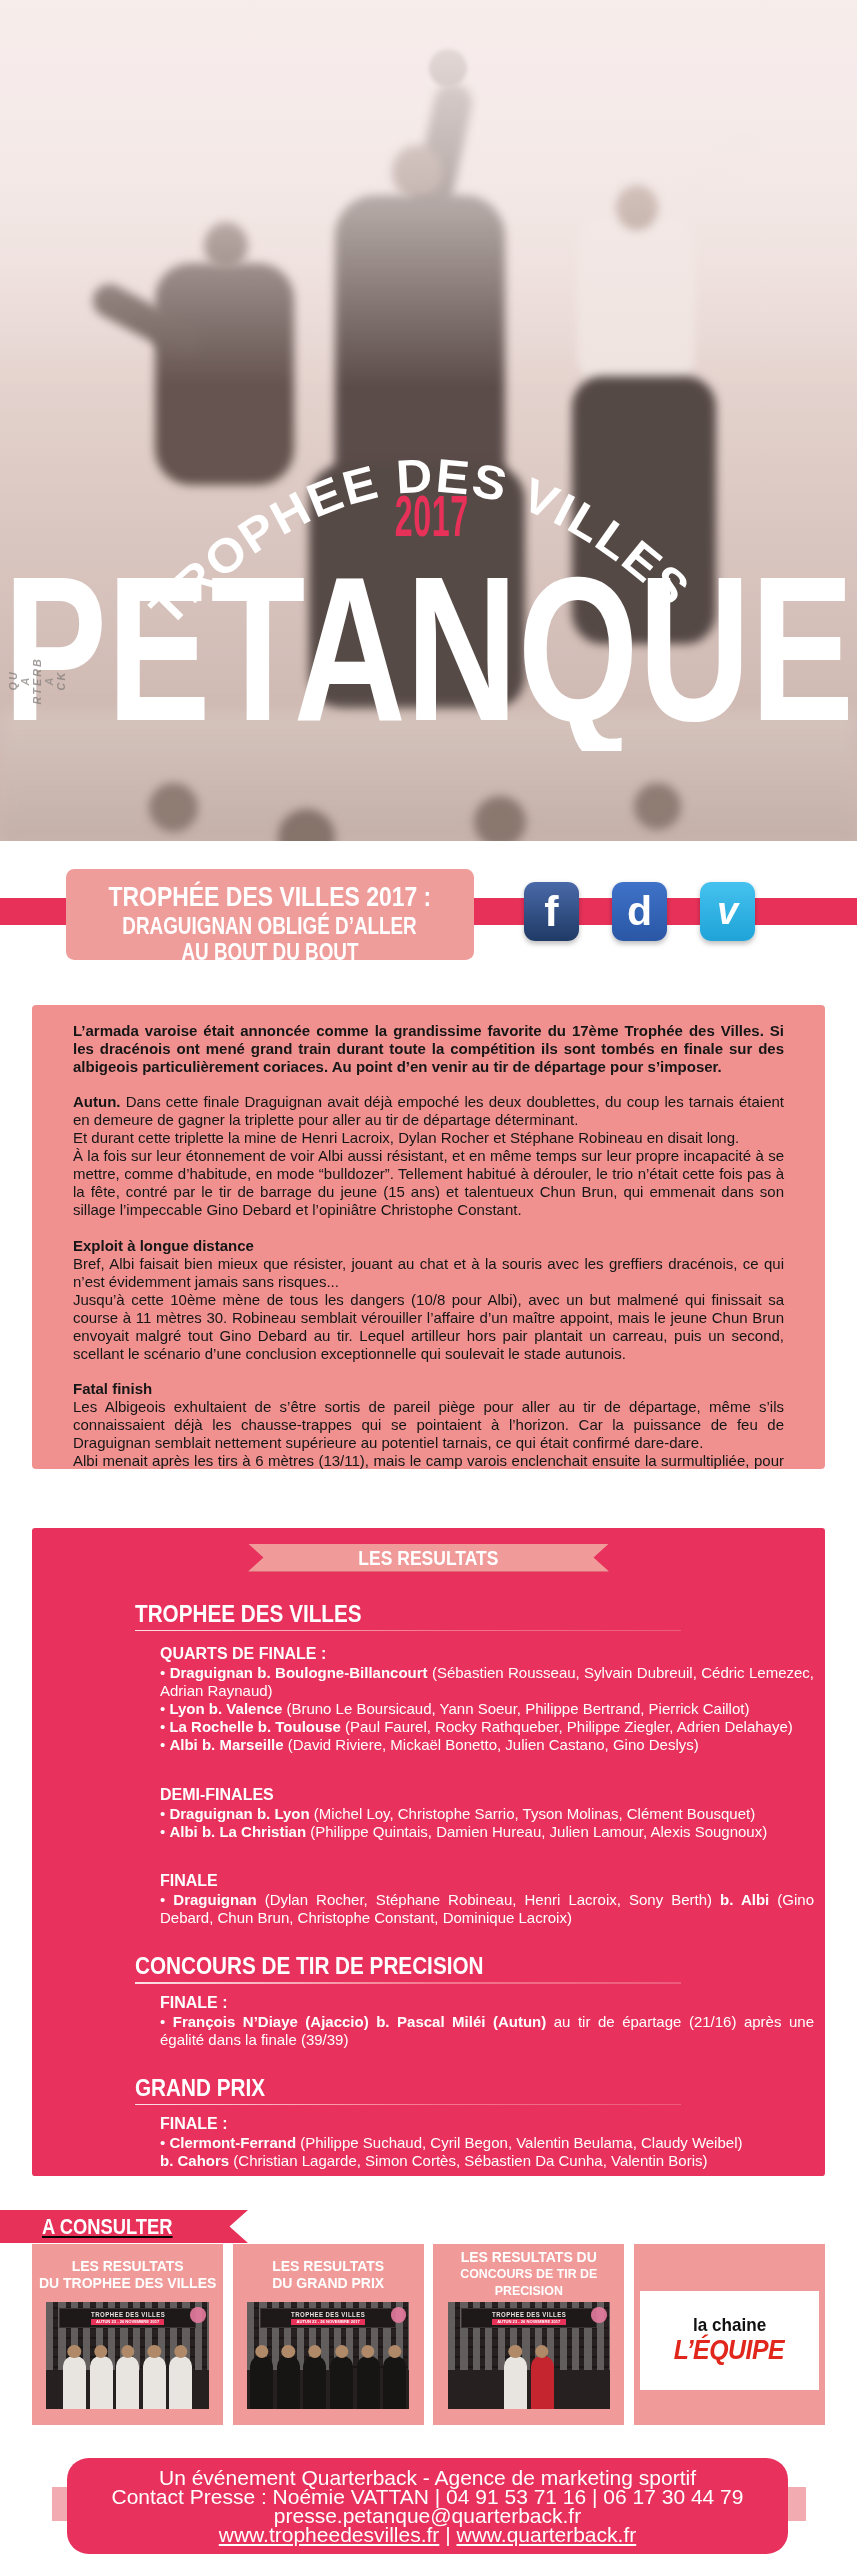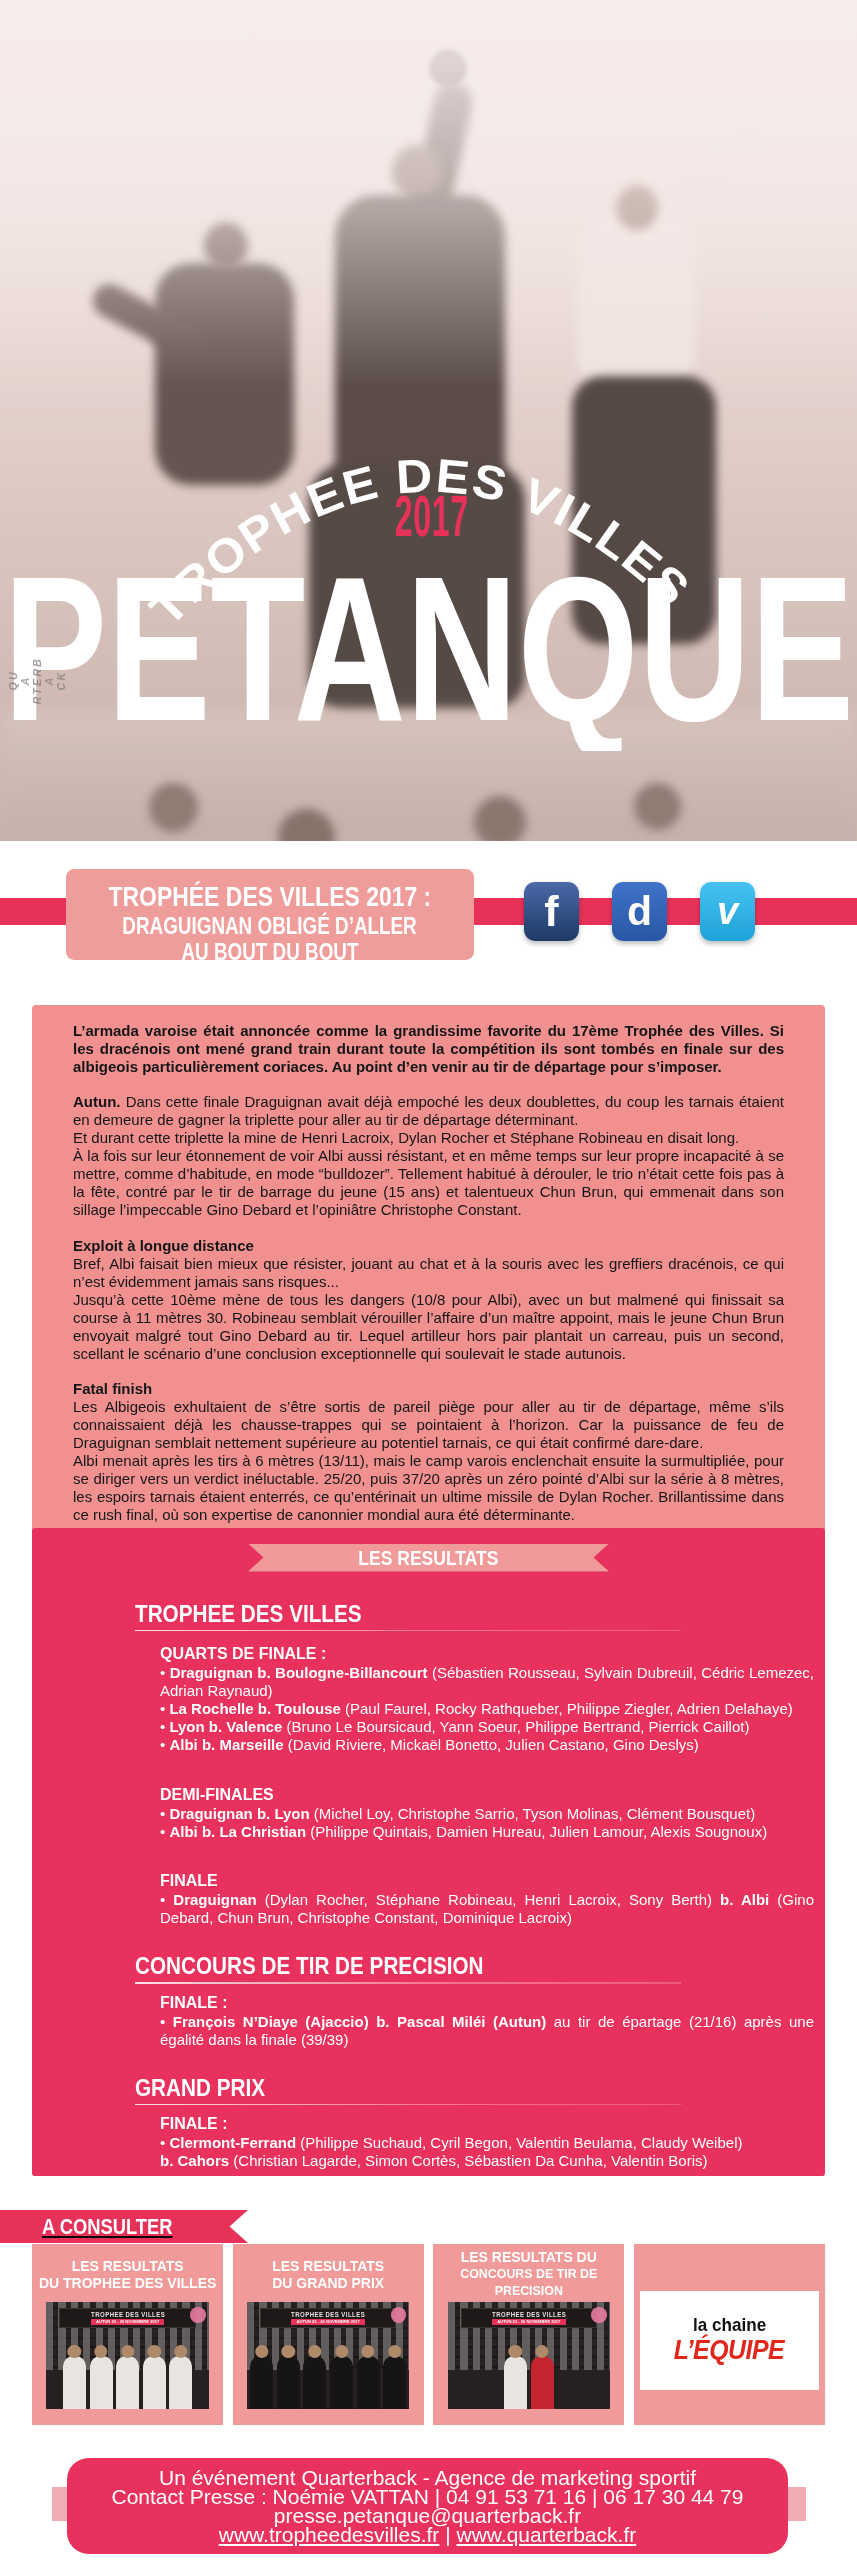--- a/index.html
+++ b/index.html
@@ -31,21 +31,21 @@
              display:flex;flex-direction:column;justify-content:center;align-items:center;padding-top:17px;box-sizing:border-box;}
   #title-box .l1{font-size:28px;font-weight:bold;color:#ffffff;line-height:32px;display:inline-block;transform:scaleX(0.82);white-space:nowrap;}
   #title-box .l2,#title-box .l3{font-size:23px;font-weight:bold;color:#ffffff;line-height:26px;display:inline-block;transform:scaleX(0.82);white-space:nowrap;}
   .soc{position:absolute;width:55px;height:59px;border-radius:11.3px;display:flex;align-items:center;justify-content:center;
        color:#ffffff;font-weight:bold;box-shadow:0 2.1px 5.2px rgba(0,0,0,0.25);}
   #soc-f{left:524px;top:882px;background:linear-gradient(180deg,#4a69a8 0%,#1f3a66 100%);font-size:43px;}
   #soc-d{left:612px;top:882px;background:linear-gradient(180deg,#3f72c8 0%,#2a57a5 100%);font-size:41px;}
   #soc-v{left:700px;top:882px;background:linear-gradient(180deg,#45c2ef 0%,#1fa3d8 100%);font-size:38px;font-style:italic;}
 
   
-  #article{position:absolute;left:32px;top:1005px;width:793px;height:565px;background:#f09190;border-radius:4.1px;
+  #article{position:absolute;left:32px;top:1005px;width:793px;height:464px;background:#f09190;border-radius:4.1px;
            box-sizing:border-box;padding:16.5px 41px 0 41px;color:#161616;overflow:hidden;}
   #article p{margin:0 0 17.5px 0;font-size:15px;line-height:18px;text-align:justify;}
   #article .intro{font-weight:bold;}
   #article b{font-weight:bold;}
 
   
   #results{position:absolute;left:32px;top:1528px;width:793px;height:648px;background:#e8315c;border-radius:3.1px;
            color:#ffffff;overflow:hidden;}
   #res-ribbon{width:361px;height:28px;margin:15.5px auto 0 auto;background:#f09b99;
               clip-path:polygon(0 0,100% 0,calc(100% - 15.5px) 50%,100% 100%,0 100%,15.5px 50%);
@@ -171,22 +171,22 @@
   <div id="results">
     <div id="res-ribbon">
         <span>LES RESULTATS</span>
       </div>
 
     <div class="res-title">TROPHEE DES VILLES</div>
     <div class="res-underline"></div>
     <div class="res-group">
       <div class="res-label">QUARTS DE FINALE :</div>
       <div class="res-line">• <b>Draguignan b. Boulogne-Billancourt</b><span> (Sébastien Rousseau, Sylvain Dubreuil, Cédric Lemezec, Adrian Raynaud)</span></div>
+      <div class="res-line">• <b>Lyon b. Valence</b><span> (Bruno Le Boursicaud, Yann Soeur, Philippe Bertrand, Pierrick Caillot)</span></div>
       <div class="res-line">• <b>La Rochelle b. Toulouse</b><span> (Paul Faurel, Rocky Rathqueber, Philippe Ziegler, Adrien Delahaye)</span></div>
-      <div class="res-line">• <b>Lyon b. Valence</b><span> (Bruno Le Boursicaud, Yann Soeur, Philippe Bertrand, Pierrick Caillot)</span></div>
       <div class="res-line">• <b>Albi b. Marseille</b><span> (David Riviere, Mickaël Bonetto, Julien Castano, Gino Deslys)</span></div>
     </div>
     <div class="res-gap"></div>
     <div class="res-group">
       <div class="res-label">DEMI-FINALES</div>
       <div class="res-line">• <b>Draguignan b. Lyon</b><span> (Michel Loy, Christophe Sarrio, Tyson Molinas, Clément Bousquet)</span></div>
       <div class="res-line">• <b>Albi b. La Christian</b><span> (Philippe Quintais, Damien Hureau, Julien Lamour, Alexis Sougnoux)</span></div>
     </div>
     <div class="res-gap"></div>
     <div class="res-group">

